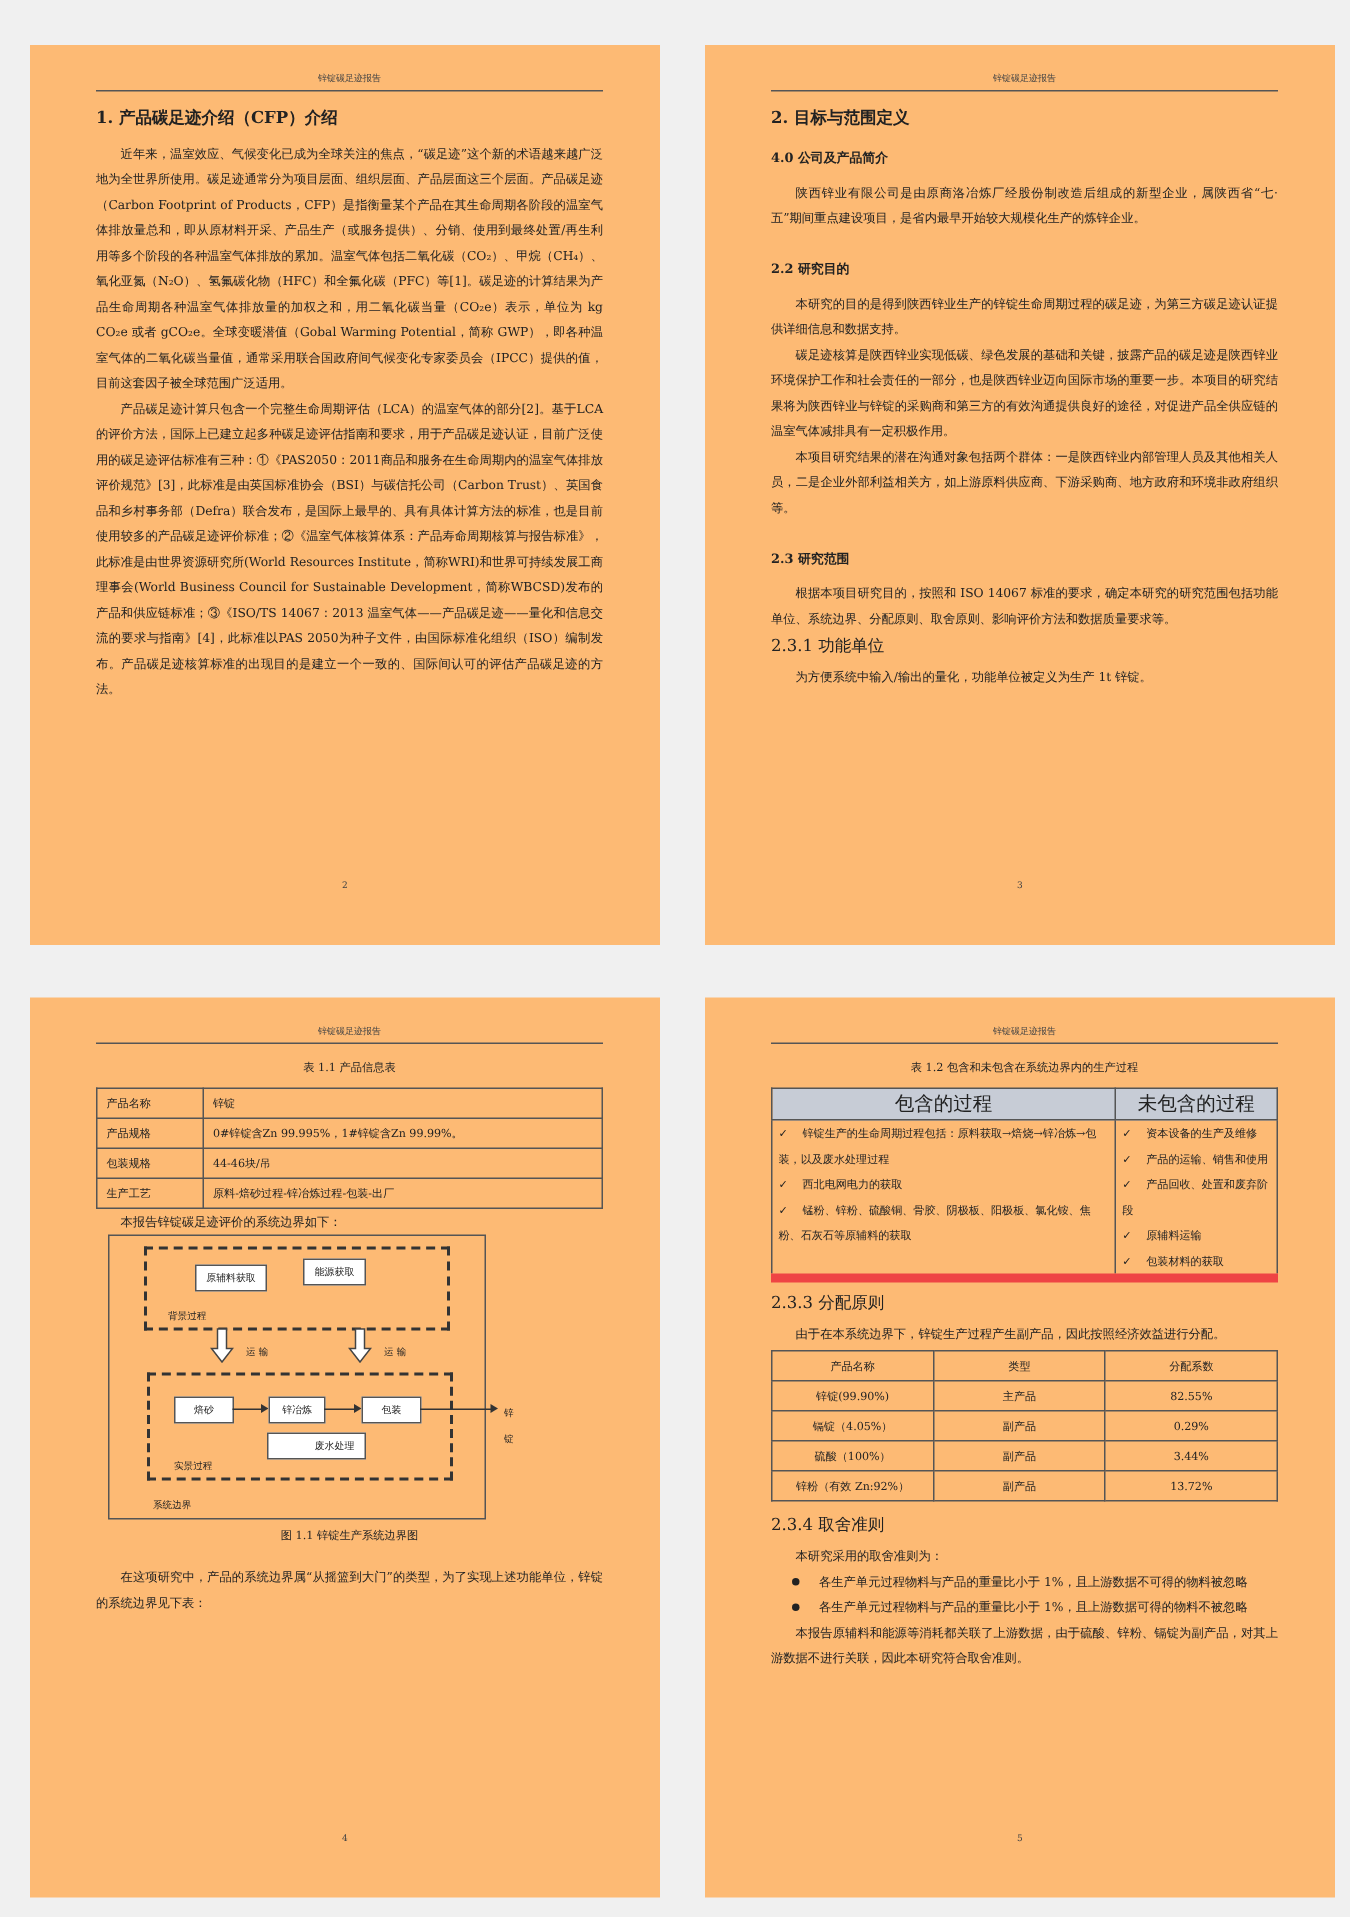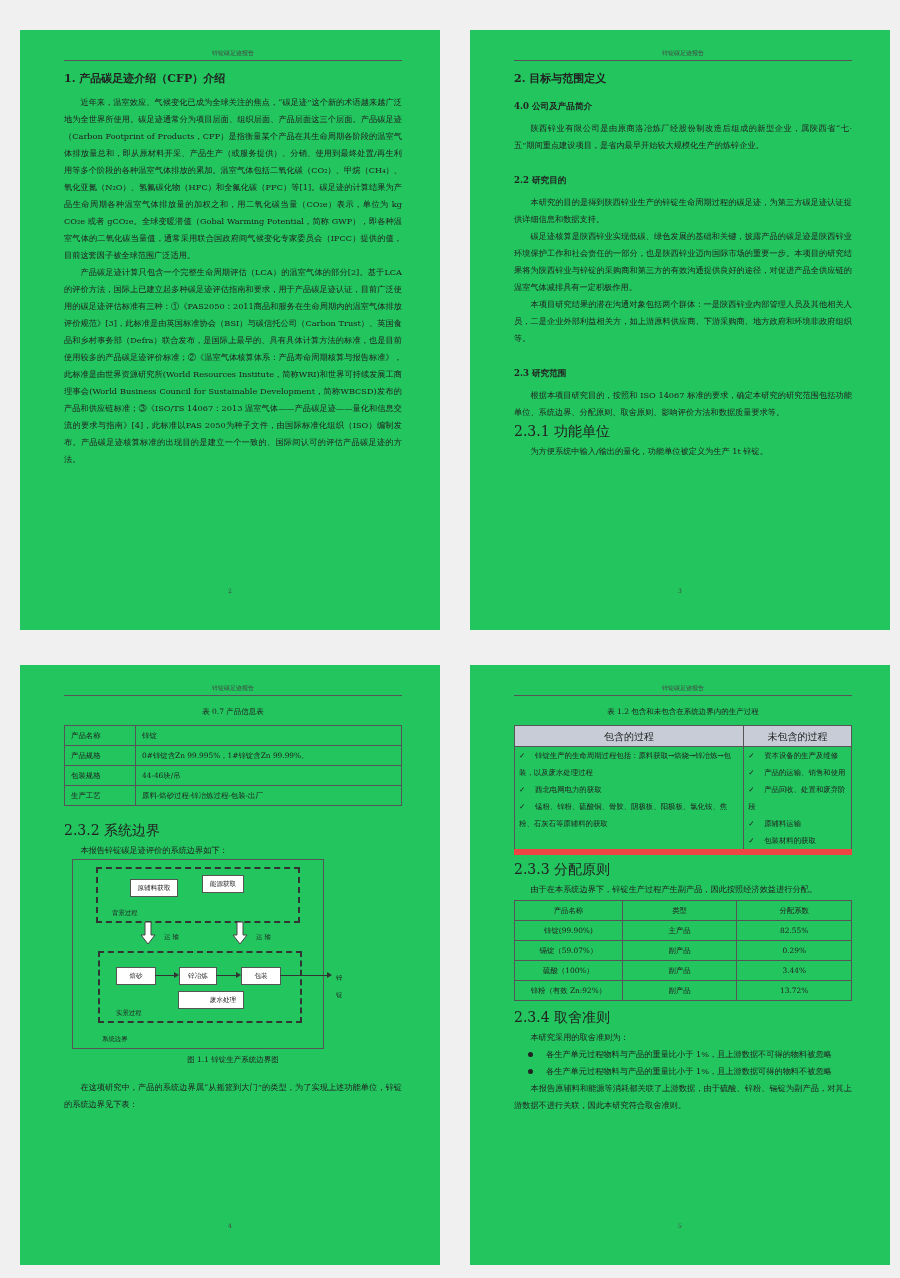--- a/index.html
+++ b/index.html
@@ -1,35 +1,35 @@
 <!DOCTYPE html>
 <html><head>
 <meta charset="utf-8">
 <style>
   html, body { margin:0; padding:0; }
   body { width:900px; height:1278px; background:#f0f0f0; position:relative; overflow:hidden;
          font-family:"DejaVu Serif","Liberation Serif",serif; color:#222; }
-  .page { position:absolute; background:#22c55e; width:420px; height:600px; box-sizing:border-box; }
+  .page { position:absolute; background:#fdba74; width:420px; height:600px; box-sizing:border-box; }
   .p2 { left:20px; top:30px; }
   .p3 { left:470px; top:30px; }
   .p4 { left:20px; top:665px; height:600px; }
   .p5 { left:470px; top:665px; height:600px; }
   .runhead { position:absolute; left:44px; right:38px; top:18px; height:12px; border-bottom:1px solid #555;
              text-align:center; font-size:6px; color:#444; line-height:10px; }
   .content { position:absolute; left:44px; right:38px; top:40px; font-size:8.2px; line-height:17px; }
   .h1 { font-weight:bold; font-size:11px; margin:0 0 6px 0; line-height:18px; }
   .h2 { font-weight:bold; font-size:8.6px; margin:10px 0 6px 0; line-height:16px; }
-  .h3 { font-size:14px; margin:2px 0 4px 0; line-height:16px; }
+  .h3 { font-size:11px; margin:2px 0 4px 0; line-height:16px; }
   .para { text-indent:2em; text-align:justify; margin:0; }
   .pagenum { position:absolute; bottom:36px; left:0; right:0; text-align:center; font-size:6px; color:#444; }
   .caption { text-align:center; font-size:7.5px; margin:2px 0 6px 0; line-height:14px; }
   table { border-collapse:collapse; width:100%; font-size:7.4px; }
   .t-info td { border:1px solid #555; padding:0 6px; height:19px; }
   .t-info td:first-child { width:58px; }
-  .t-proc th { background:#c7ccd6; border:1px solid #555; font-weight:normal; height:18px; font-size:10px; }
+  .t-proc th { background:#c7ccd6; border:1px solid #555; font-weight:normal; height:18px; font-size:13px; }
   .t-proc td { border-left:1px solid #555; border-right:1px solid #555; padding:0 4px; vertical-align:top; line-height:17px; }
   .t-proc tr:last-child td { border-bottom:6px solid #ef4444; }
   .t-proc .li { display:block; }
   .t-proc .check { display:inline-block; width:16px; }
   .t-alloc th { border:1px solid #555; font-weight:normal; height:17px; font-size:7.4px; }
   .t-alloc td { border:1px solid #555; text-align:center; height:17px; }
   .bullets { list-style:none; padding:0; margin:0; }
   .bullets li { position:relative; padding-left:32px; margin:0; }
   .bullets .dot { position:absolute; left:14px; top:6px; width:5px; height:5px; background:#222; border-radius:50%; }
   
@@ -69,42 +69,41 @@
     <p class="para">根据本项目研究目的，按照和 ISO 14067 标准的要求，确定本研究的研究范围包括功能单位、系统边界、分配原则、取舍原则、影响评价方法和数据质量要求等。</p>
     <div class="h3">2.3.1  功能单位</div>
     <p class="para">为方便系统中输入/输出的量化，功能单位被定义为生产 1t 锌锭。</p>
   </div>
   <div class="pagenum">3</div>
 </div>
 
 <div class="page p4">
   <div class="runhead">锌锭碳足迹报告</div>
   <div class="content" style="top:38px">
-    <div class="caption">表 0.7  产品信息表</div>
+    <div class="caption">表 1.1  产品信息表</div>
     <table class="t-info">
       <tbody>
         <tr>
           <td>产品名称</td>
           <td>锌锭</td>
         </tr>
         <tr>
           <td>产品规格</td>
           <td>0#锌锭含Zn 99.995%，1#锌锭含Zn 99.99%。</td>
         </tr>
         <tr>
           <td>包装规格</td>
           <td>44-46块/吊</td>
         </tr>
         <tr>
           <td>生产工艺</td>
           <td>原料-焙砂过程-锌冶炼过程-包装-出厂</td>
         </tr>
       </tbody>
     </table>
-    <div class="h3" style="margin-top:16px">2.3.2  系统边界</div>
     <p class="para">本报告锌锭碳足迹评价的系统边界如下：</p>
 
     <div class="diagram">
       <div class="sysbox"></div>
       <div class="dash" style="left:24px;top:8px;width:200px;height:52px;"></div>
       <div class="box" style="left:58px;top:20px;width:46px;">原辅料获取</div>
       <div class="box" style="left:130px;top:16px;width:40px;">能源获取</div>
       <div class="lbl" style="left:40px;top:46px;">背景过程</div>
 
       <svg class="fat-arrow" style="left:68px;top:62px;" width="16" height="24">
@@ -176,21 +175,21 @@
           <th>分配系数</th>
         </tr>
       </thead>
       <tbody>
         <tr>
           <td>锌锭(99.90%)</td>
           <td>主产品</td>
           <td>82.55%</td>
         </tr>
         <tr>
-          <td>镉锭（59.07%）</td>
+          <td>镉锭（4.05%）</td>
           <td>副产品</td>
           <td>0.29%</td>
         </tr>
         <tr>
           <td>硫酸（100%）</td>
           <td>副产品</td>
           <td>3.44%</td>
         </tr>
         <tr>
           <td>锌粉（有效 Zn:92%）</td>

